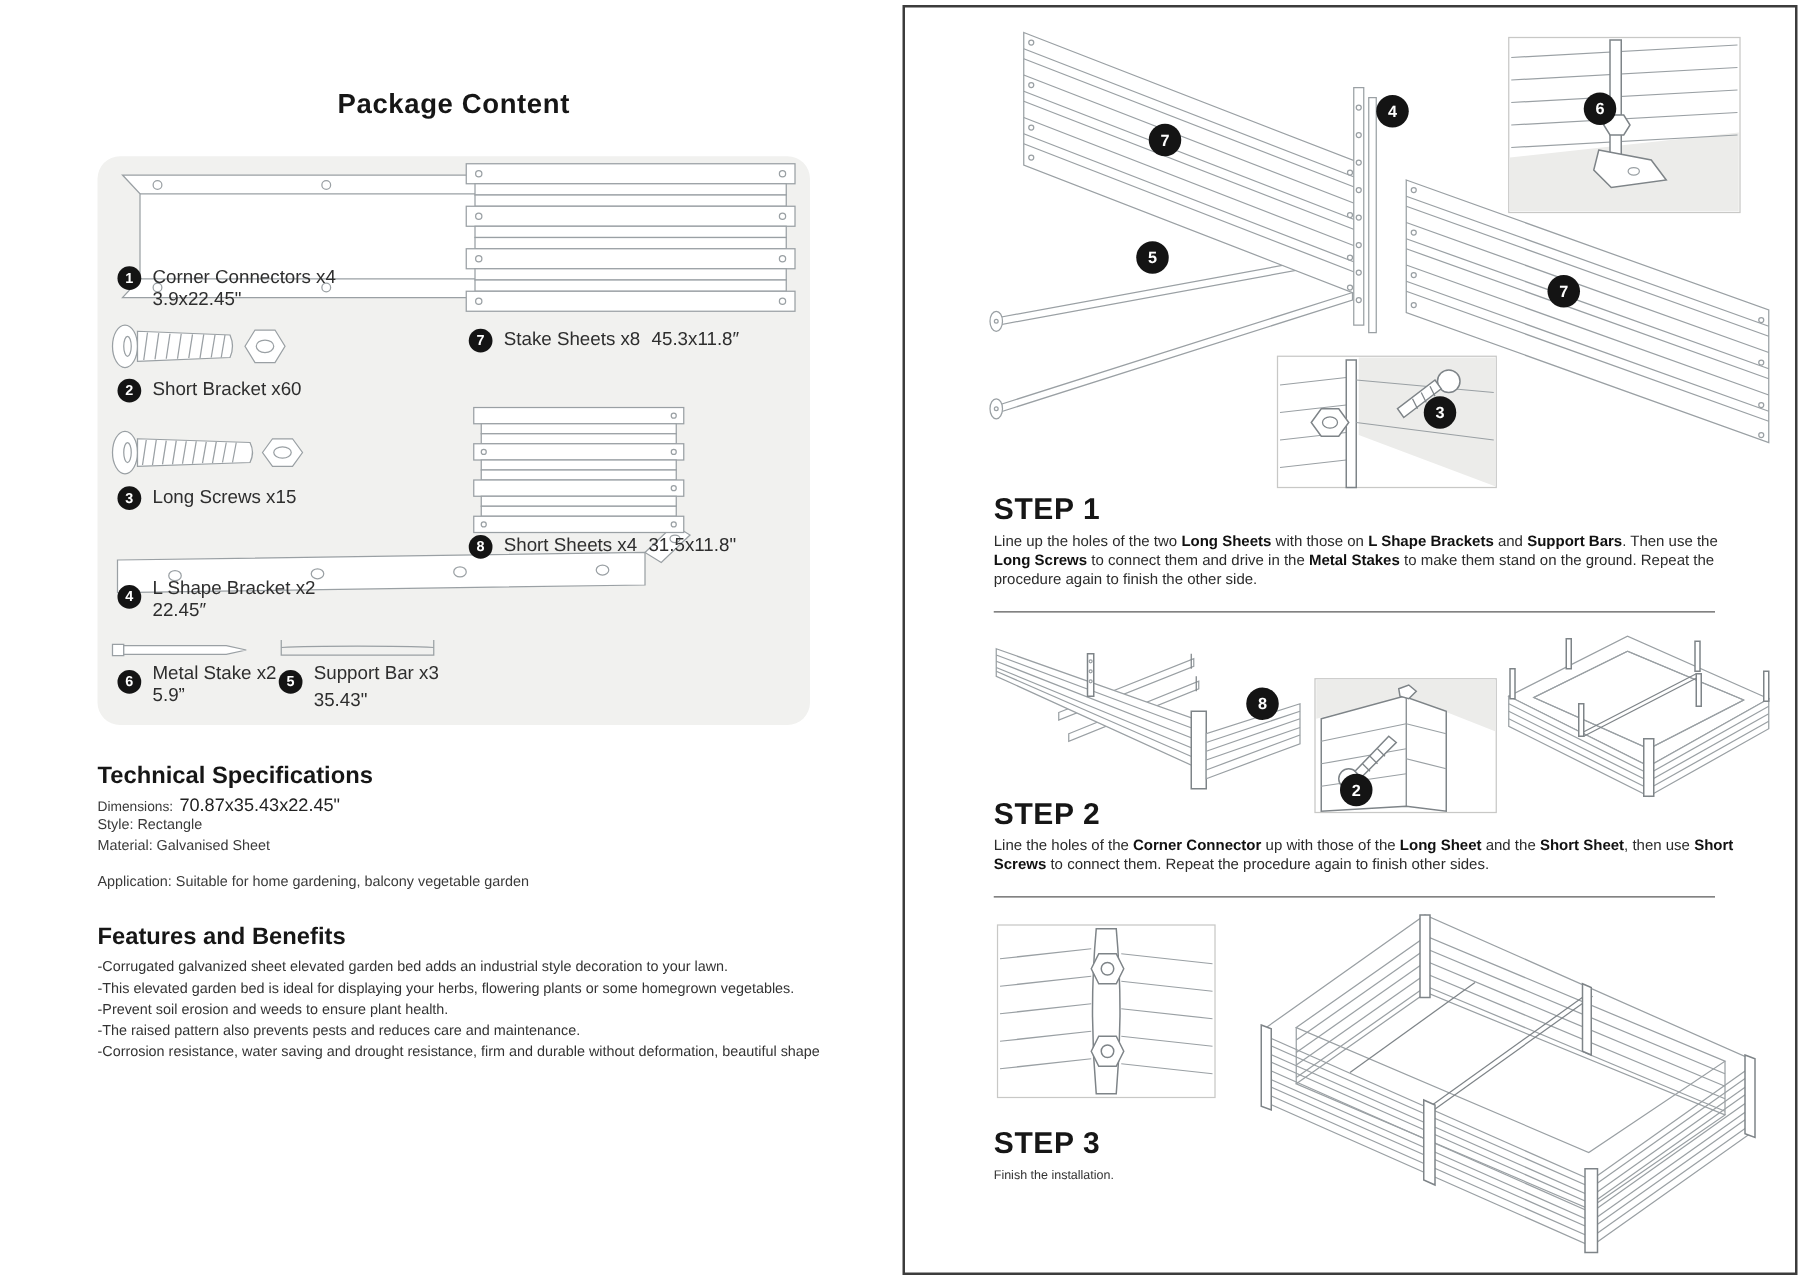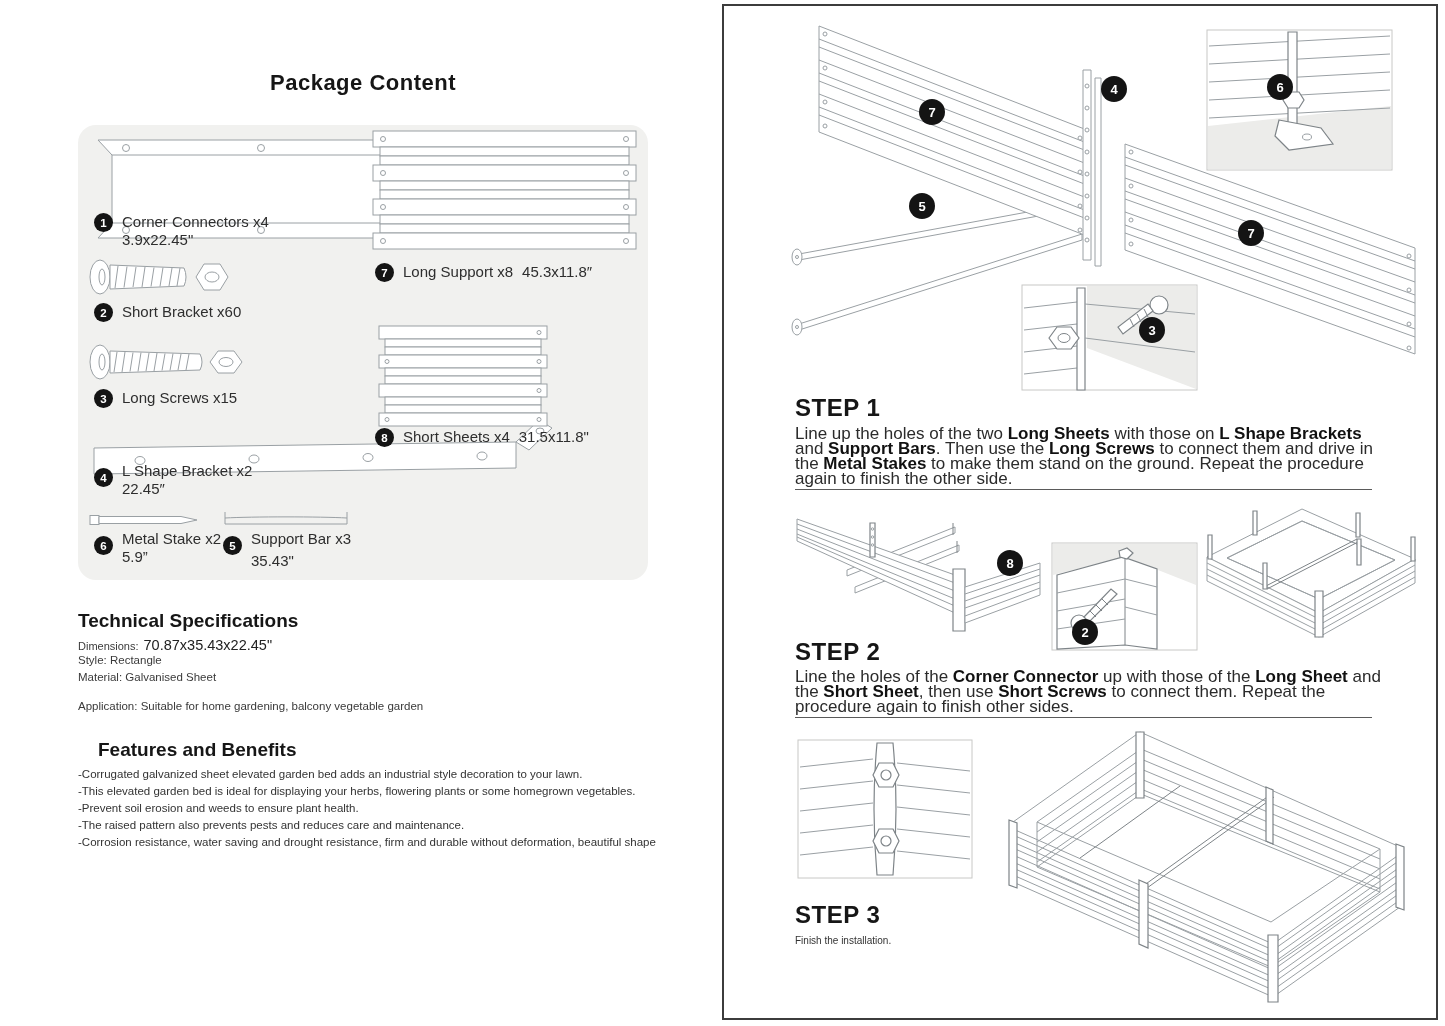--- a/index.html
+++ b/index.html
@@ -15,21 +15,21 @@
          border-radius:50%;background:#141414;color:#fff;font-size:11.5px;font-weight:bold;flex:0 0 19px;}
   .item-row{display:flex;gap:9px;align-items:flex-start;}
   .sec-title{font-size:19px;font-weight:600;color:#161616;}
   .spec-line{font-size:11.5px;color:#3a3a3a;}
   .spec-dim-label{font-size:11px;color:#3a3a3a;}
   .spec-dim-value{font-size:14.5px;color:#222;margin-left:5px;}
   .feat-line{font-size:11.5px;color:#333;line-height:17.2px;}
   
   .right-frame{border:2px solid #3c3c3c;background:#fff;}
   .step-title{font-size:24px;font-weight:600;color:#161616;letter-spacing:.5px;}
-  .step-desc{font-size:17px;color:#2b2b2b;line-height:15px;}
+  .step-desc{font-size:12px;color:#2b2b2b;line-height:15px;}
   .step-desc b{color:#111;}
   .sep{height:1px;background:#5a5a5a;}
   .small-desc{font-size:10px;color:#333;}
   svg{display:block;}
   svg .ln{stroke:#9aa0a4;stroke-width:1;fill:none;}
   svg .lnd{stroke:#7e8488;stroke-width:1;fill:none;}
   svg .wh{fill:#ffffff;stroke:#9aa0a4;stroke-width:1;}
   svg .whd{fill:#ffffff;stroke:#7e8488;stroke-width:1.2;}
   svg .gy{fill:#ececea;stroke:none;}
   svg .hole{fill:#ffffff;stroke:#9aa0a4;stroke-width:1;}
@@ -175,21 +175,21 @@
           <circle class="hole" cx="254" cy="43" r="2.5"></circle>
         <circle class="hole" cx="11" cy="77" r="2.5"></circle>
           <circle class="hole" cx="254" cy="77" r="2.5"></circle>
         <circle class="hole" cx="11" cy="111" r="2.5"></circle>
           <circle class="hole" cx="254" cy="111" r="2.5"></circle>
       </g>
     </svg>
 
     <div class="abs item-row" style="left:375px;top:263px;width:270px;">
       <span class="badge">7</span>
-      <span class="item-label">Long Support x8</span>
+      <span class="item-label">Stake Sheets x8</span>
       <span class="item-size">45.3x11.8″</span>
     </div>
 
     <svg class="abs" style="left:378px;top:325px;" width="170" height="106" viewBox="0 0 170 106">
       <rect class="wh" x="1" y="1" width="168" height="13"></rect>
       <rect class="wh" x="7" y="14" width="156" height="8"></rect>
       <rect class="wh" x="7" y="22" width="156" height="8"></rect>
       <rect class="wh" x="1" y="30" width="168" height="13"></rect>
       <rect class="wh" x="7" y="43" width="156" height="8"></rect>
       <rect class="wh" x="7" y="51" width="156" height="8"></rect>
@@ -212,21 +212,21 @@
     </div>
 
     <div class="abs sec-title" style="left:78px;top:610px;">Technical Specifications</div>
     <div class="abs" style="left:78px;top:636px;">
       <span class="spec-dim-label">Dimensions:</span><span class="spec-dim-value">70.87x35.43x22.45"</span>
     </div>
     <div class="abs spec-line" style="left:78px;top:654px;">Style: Rectangle</div>
     <div class="abs spec-line" style="left:78px;top:671px;">Material: Galvanised Sheet</div>
     <div class="abs spec-line" style="left:78px;top:700px;">Application: Suitable for home gardening, balcony vegetable garden</div>
 
-    <div class="abs sec-title" style="left:78px;top:739px;margin-left:20px;">Features and Benefits</div>
+    <div class="abs sec-title" style="left:78px;top:739px;">Features and Benefits</div>
     <div class="abs feat-line" style="left:78px;top:766px;width:620px;">-Corrugated galvanized sheet elevated garden bed adds an industrial style decoration to your lawn.</div>
     <div class="abs feat-line" style="left:78px;top:783px;width:620px;">-This elevated garden bed is ideal for displaying your herbs, flowering plants or some homegrown vegetables.</div>
     <div class="abs feat-line" style="left:78px;top:800px;width:620px;">-Prevent soil erosion and weeds to ensure plant health.</div>
     <div class="abs feat-line" style="left:78px;top:817px;width:620px;">-The raised pattern also prevents pests and reduces care and maintenance.</div>
     <div class="abs feat-line" style="left:78px;top:834px;width:620px;">-Corrosion resistance, water saving and drought resistance, firm and durable without deformation, beautiful shape</div>
   </div>
 
   <div class="abs right-frame" style="left:722px;top:4px;width:712px;height:1012px;"></div>
 
   <svg class="abs" style="left:727px;top:8px;" width="706" height="385" viewBox="0 0 706 385">

